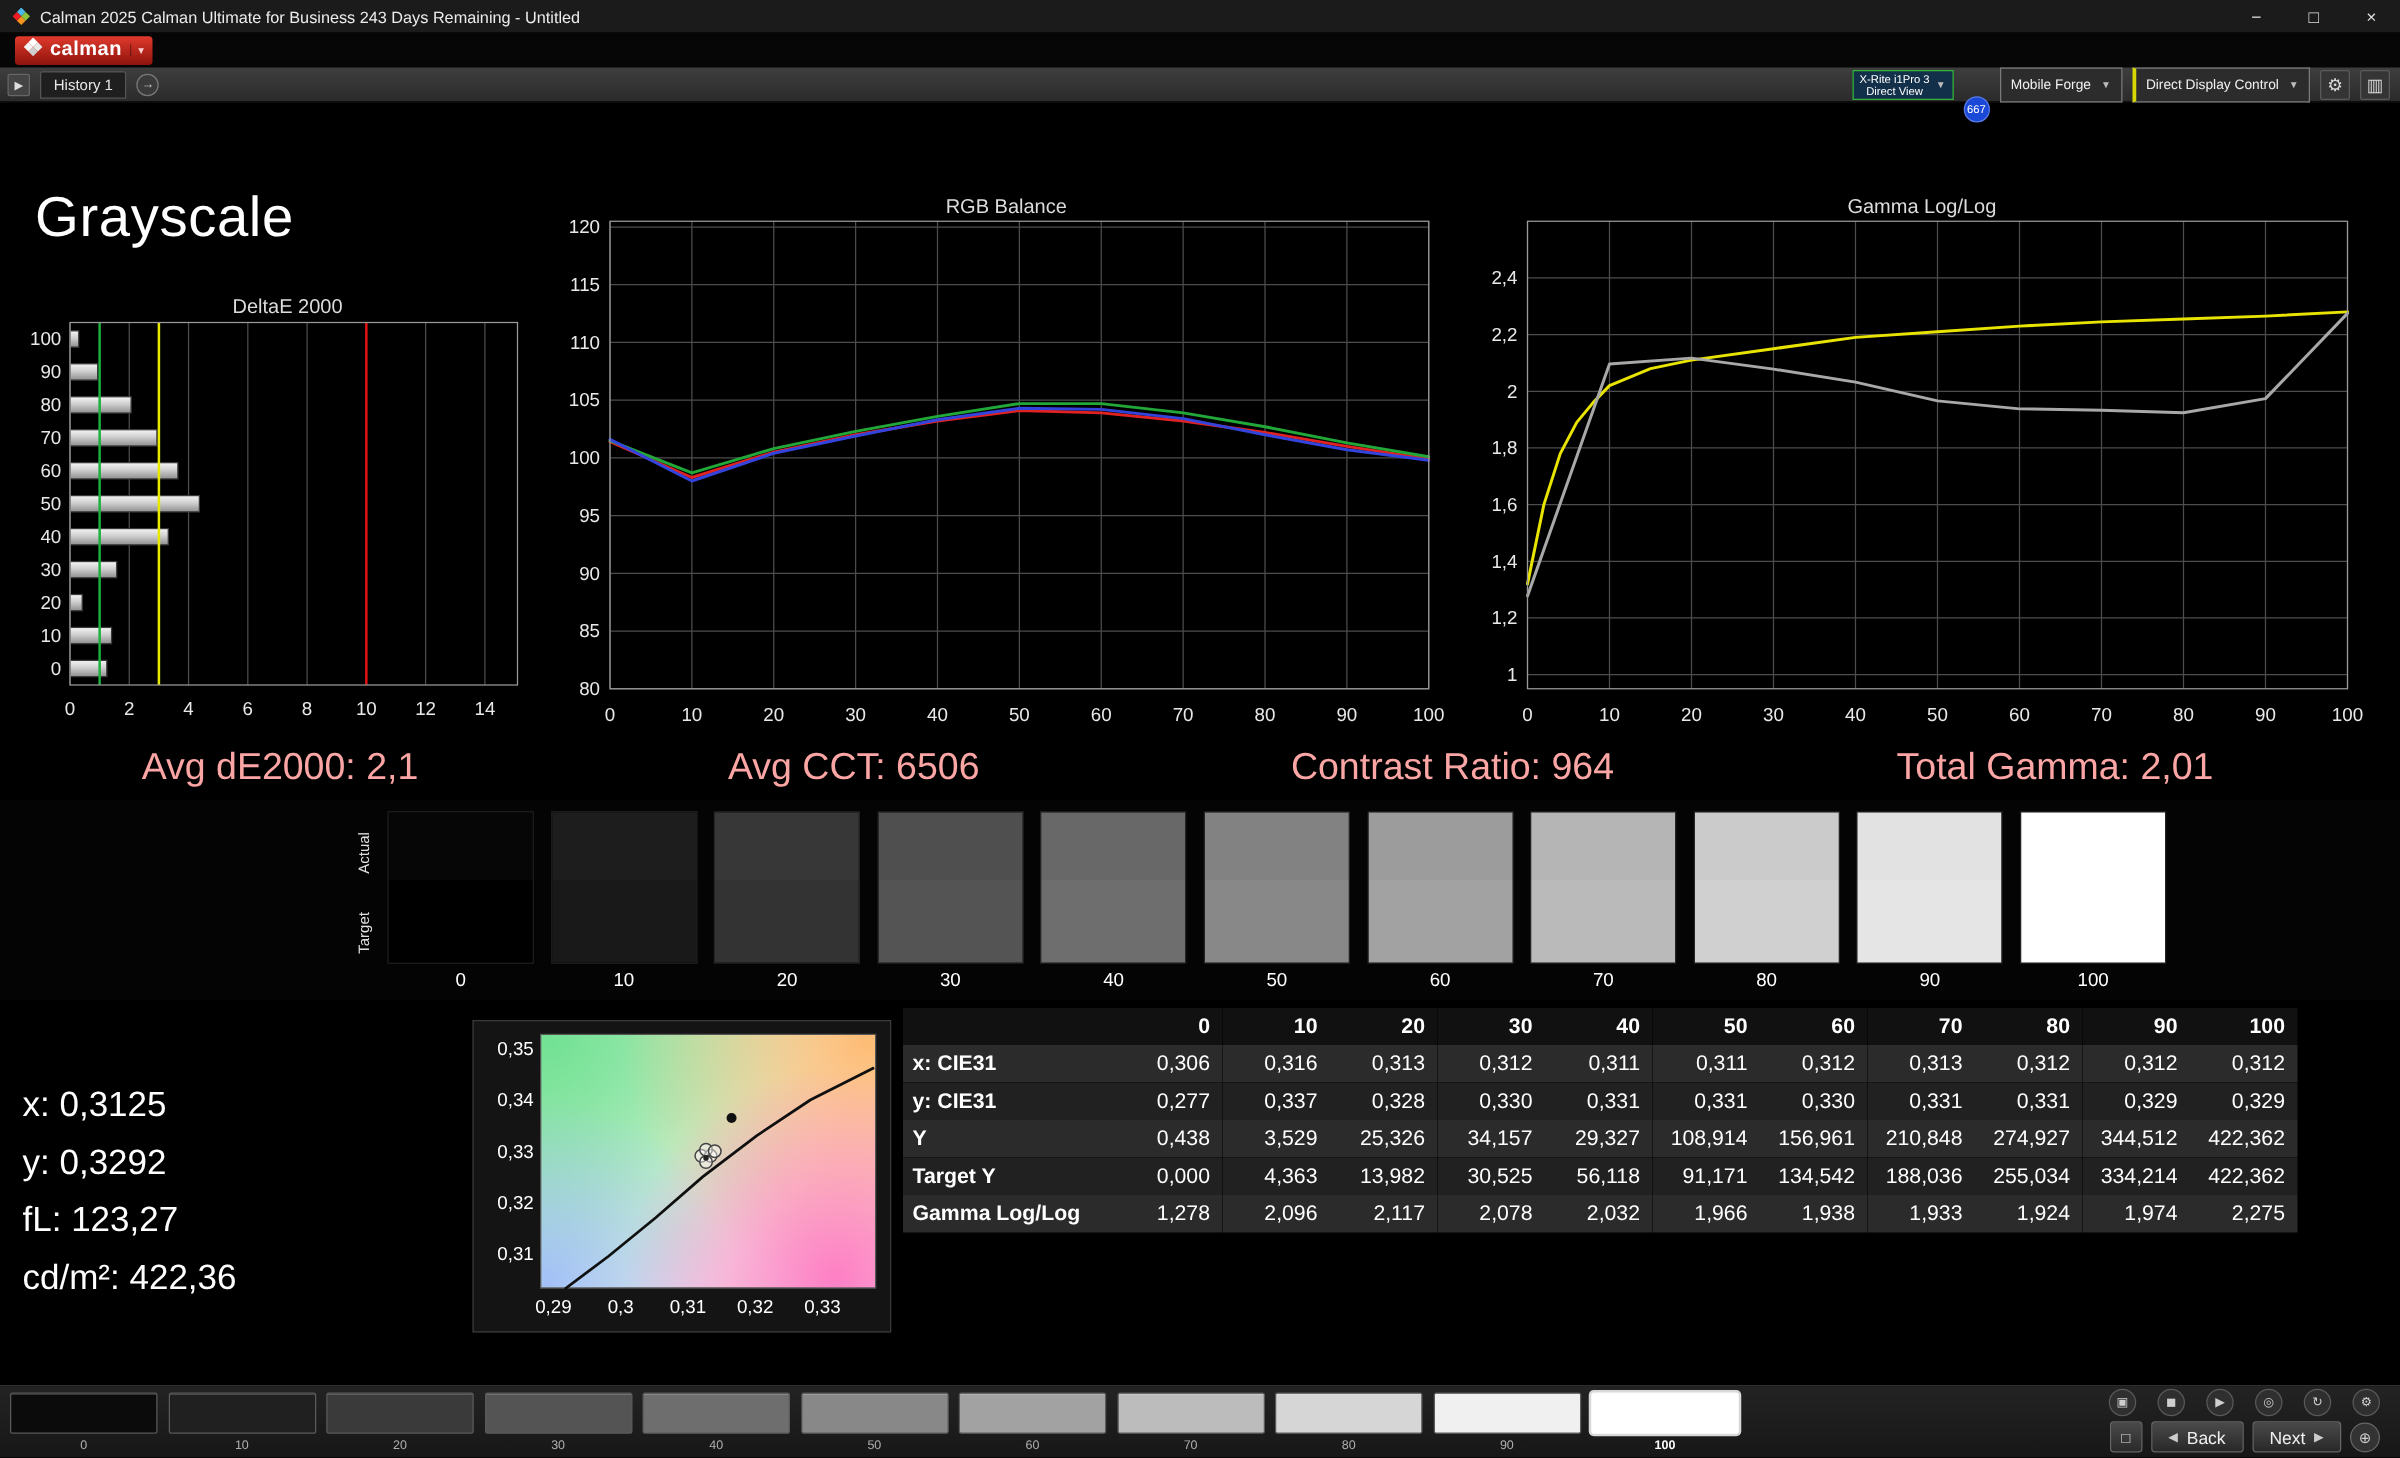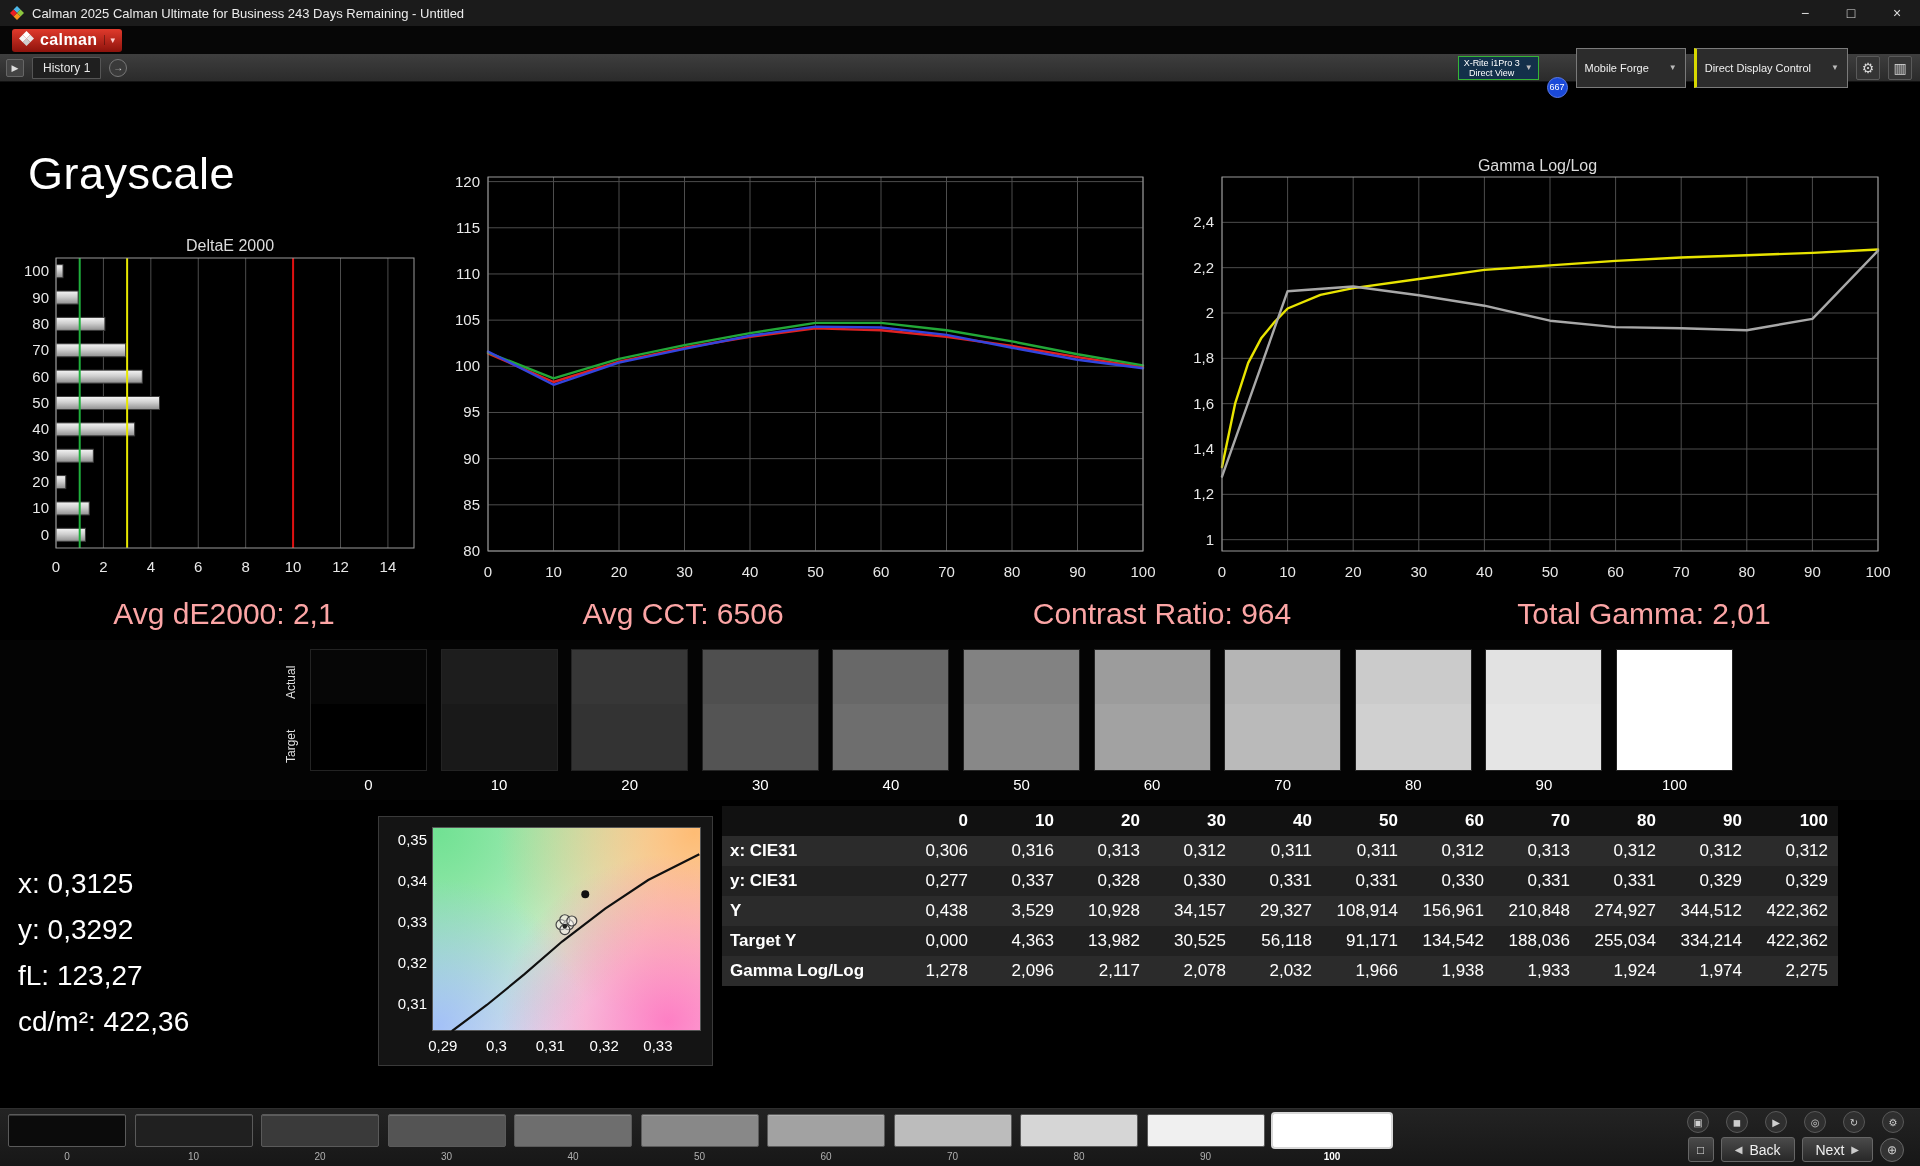--- a/index.html
+++ b/index.html
@@ -42,21 +42,21 @@
                   color:#ccc; font-size:10px; display:flex; align-items:center; justify-content:center; }
   .tb-right { margin-left:auto; display:flex; align-items:center; gap:8px; margin-right:8px; }
   .meter-box { display:flex; align-items:center; background:#13304a; border:1px solid #35b535;
                height:24px; padding:0 5px; gap:5px; }
   .meter-lines { display:flex; flex-direction:column; align-items:center; line-height:10px; }
   .meter-lines div { font-size:9px; color:#fff; white-space:nowrap; }
   .chev { font-size:8px; color:#bbb; }
   .badge { width:21px; height:21px; border-radius:50%; background:#1a49d8; border:1px solid #5a7ae8;
            color:#fff; font-size:9px; display:flex; align-items:center; justify-content:center;margin-top:39px; }
   .wf-box, .ddc-box { display:flex; align-items:center; background:#2c2c2c; border:1px solid #7a7a7a;
-           height:40px; padding:0 8px; gap:20px; font-size:11px; color:#f0f0f0; white-space:nowrap; }
+           height:28px; padding:0 8px; gap:8px; font-size:11px; color:#f0f0f0; white-space:nowrap; }
   .ddc-box { border-left:3px solid #d8d800; }
   .tb-icon { width:24px; height:24px; background:#353535; border:1px solid #5a5a5a; border-radius:2px;
              color:#d8d8d8; font-size:14px; display:flex; align-items:center; justify-content:center; }
 
   
   .page-title { position:absolute; left:28px; top:148px; font-size:45px; color:#fff; letter-spacing:.5px; }
   .chart-title { position:absolute; font-size:16px; color:#dcdcdc; text-align:center; }
   #deltae-title { left:40px; top:237px; width:380px; }
   #rgb-title    { left:450px; top:157px; width:710px; }
   #gamma-title  { left:1180px; top:157px; width:715px; }
@@ -186,20 +186,21 @@
         <span class="chev">▼</span>
       </div>
       <div class="tb-icon">⚙</div>
       <div class="tb-icon">▥</div>
     </div>
   </div>
 
   <div class="page-title">Grayscale</div>
 
   <div class="chart-title" id="deltae-title">DeltaE 2000</div>
+  <div class="chart-title" id="rgb-title">RGB Balance</div>
   <div class="chart-title" id="gamma-title">Gamma Log/Log</div>
 
   <svg id="deltae-svg" width="400" height="335" style="position:absolute;left:22px;top:252px">
     <defs>
       <linearGradient id="barGrad" x1="0" y1="0" x2="0" y2="1">
         <stop offset="0" stop-color="#f5f5f5"></stop>
         <stop offset="0.45" stop-color="#cfcfcf"></stop>
         <stop offset="1" stop-color="#8f8f8f"></stop>
       </linearGradient>
     </defs>
@@ -488,21 +489,21 @@
           <td>0,330</td>
           <td>0,331</td>
           <td>0,331</td>
           <td>0,329</td>
           <td>0,329</td>
         </tr>
         <tr class="even">
           <td class="rowlabel">Y</td>
           <td>0,438</td>
           <td>3,529</td>
-          <td>10,928</td>
+          <td>25,326</td>
           <td>34,157</td>
           <td>29,327</td>
           <td>108,914</td>
           <td>156,961</td>
           <td>210,848</td>
           <td>274,927</td>
           <td>344,512</td>
           <td>422,362</td>
         </tr>
         <tr class="odd">

